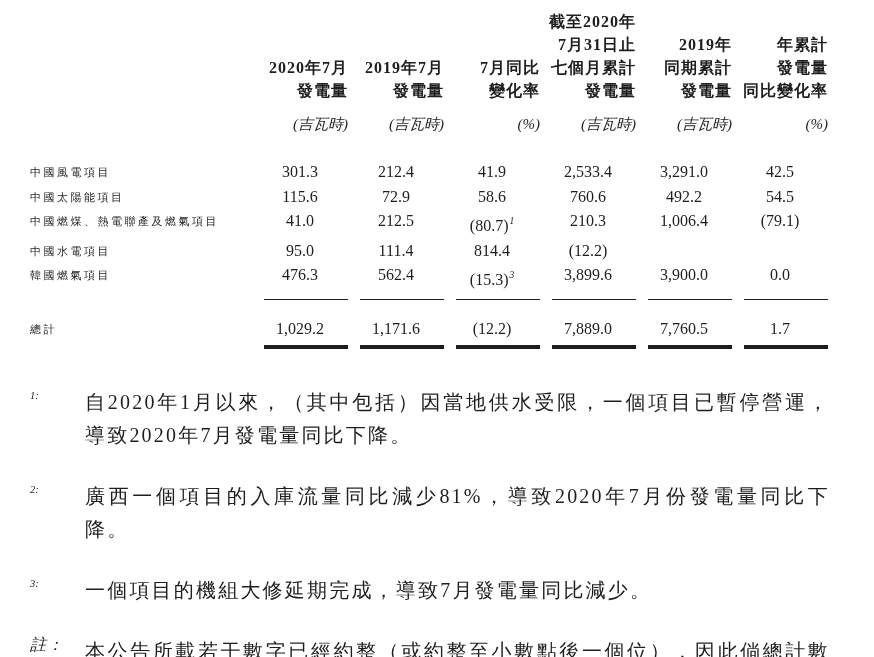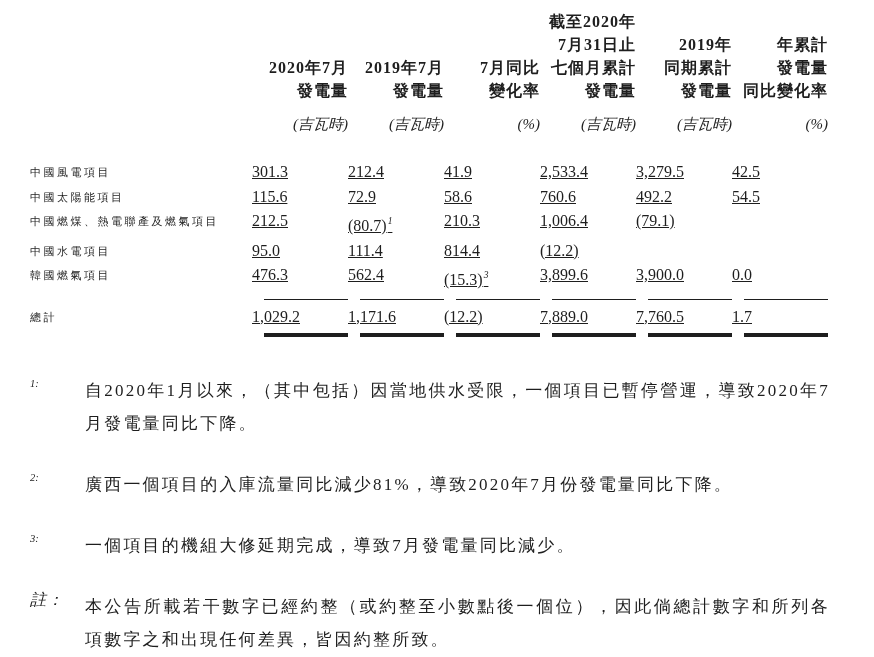--- a/index.html
+++ b/index.html
@@ -13,33 +13,33 @@
     overflow:hidden;
   }
   
   .gtable { width:798px; }
   .trow { display:grid; grid-template-columns:222px repeat(6,96px); }
   .hcell { display:flex; flex-direction:column; justify-content:flex-end; align-items:flex-end; }
   .hline { font-weight:bold; font-size:16px; line-height:23px; letter-spacing:1px; white-space:nowrap; }
   .hunit { font-style:italic; font-weight:normal; font-size:15px; line-height:23px; letter-spacing:0; white-space:nowrap;margin-top:11px; }
   .drows { margin-top:24px; }
   .lbl  { font-size:11px; line-height:24.5px; letter-spacing:2.5px; white-space:nowrap; }
-  .num  { font-size:16px; line-height:24.5px; text-align:left; white-space:nowrap;text-decoration:underline; }
+  .num  { font-size:16px; line-height:24.5px; text-align:center; white-space:nowrap; }
   .sup  { font-style:italic; font-size:9.5px; vertical-align:7px; margin-left:1px; }
   .rulerow { height:10px; }
   .rule { display:block; width:84px; height:7px; margin-left:auto; border-bottom:1.5px solid #1e1e1e; }
-  .totalrow { margin-top:2px; }
+  .totalrow { margin-top:14px; }
   .dblrule { display:block; width:84px; height:4px; margin-left:auto; margin-top:4px;
              border-top:3px solid #1e1e1e; border-bottom:1.5px solid #1e1e1e; }
   
   .fnsection { margin-top:37px; }
   .fnblock { display:grid; grid-template-columns:55px 1fr; }
   .fnblock + .fnblock { margin-top:28px; }
   .fnmark { font-style:italic; font-size:10.5px; padding-top:4px; }
-  .fntext { font-size:17px; line-height:33px; letter-spacing:2.2px; text-align:justify; }
+  .fntext { font-size:20px; line-height:33px; letter-spacing:2.2px; text-align:justify; }
   .noteblock { margin-top:31px; }
   .notemark { font-style:italic; font-size:16px; padding-top:0; letter-spacing:1px; }
 </style>
 </head>
 <body>
 
 <div class="page">
 
   <div class="gtable">
 
@@ -82,36 +82,37 @@
     </div>
 
     <div class="drows">
 
       <div class="trow">
         <div class="lbl">中國風電項目</div>
         <div class="num">301.3</div>
         <div class="num">212.4</div>
         <div class="num">41.9</div>
         <div class="num">2,533.4</div>
-        <div class="num">3,279.5</div>
+        <div class="num">3,291.0</div>
         <div class="num">42.5</div>
       </div>
 
       <div class="trow">
         <div class="lbl">中國太陽能項目</div>
         <div class="num">115.6</div>
         <div class="num">72.9</div>
         <div class="num">58.6</div>
         <div class="num">760.6</div>
         <div class="num">492.2</div>
         <div class="num">54.5</div>
       </div>
 
       <div class="trow">
         <div class="lbl">中國燃煤、熱電聯產及燃氣項目</div>
+        <div class="num">41.0</div>
         <div class="num">212.5</div>
         <div class="num"><span>(80.7)</span><span class="sup">1</span></div>
         <div class="num">210.3</div>
         <div class="num">1,006.4</div>
         <div class="num">(79.1)</div>
       </div>
 
       <div class="trow">
         <div class="lbl">中國水電項目</div>
         <div class="num">95.0</div>

